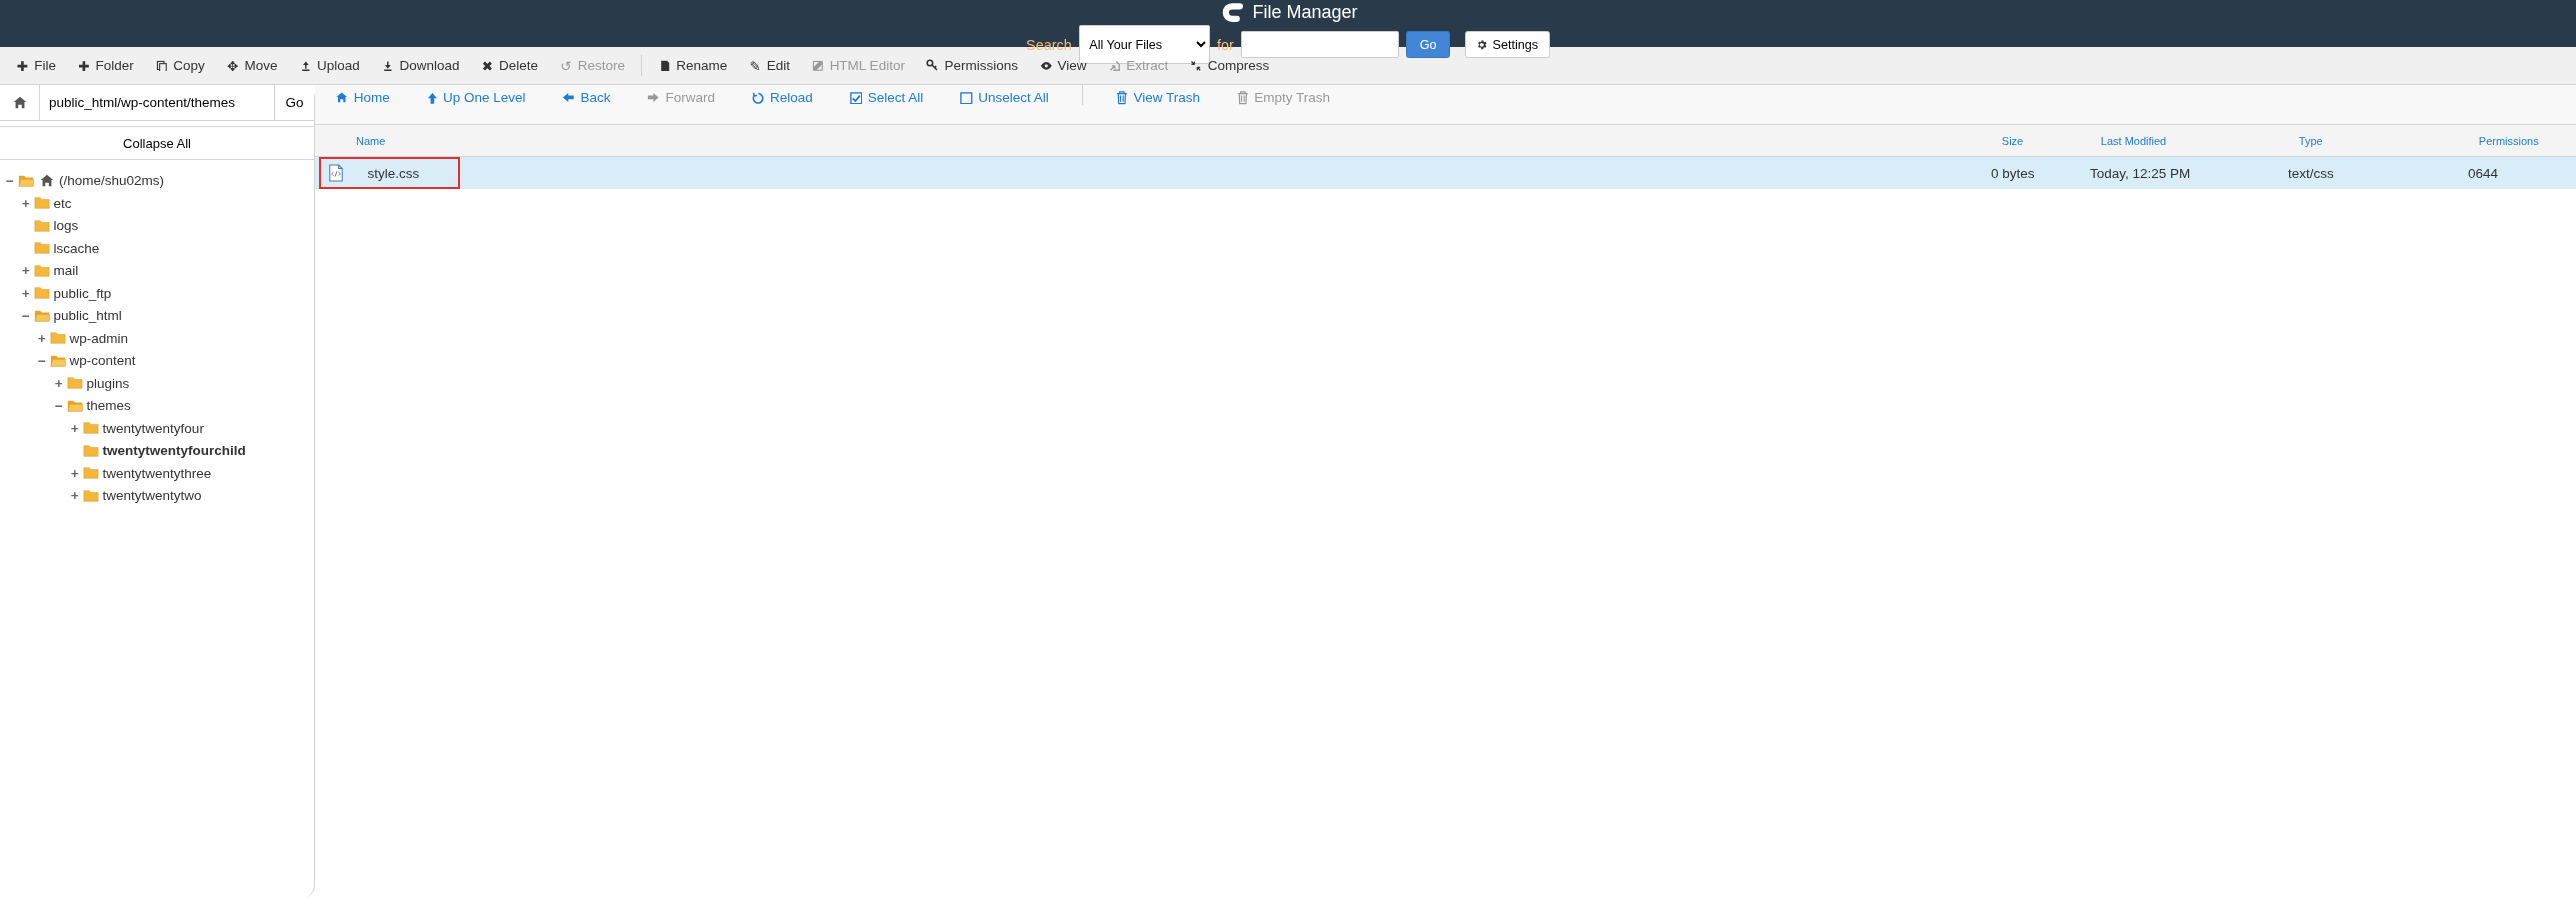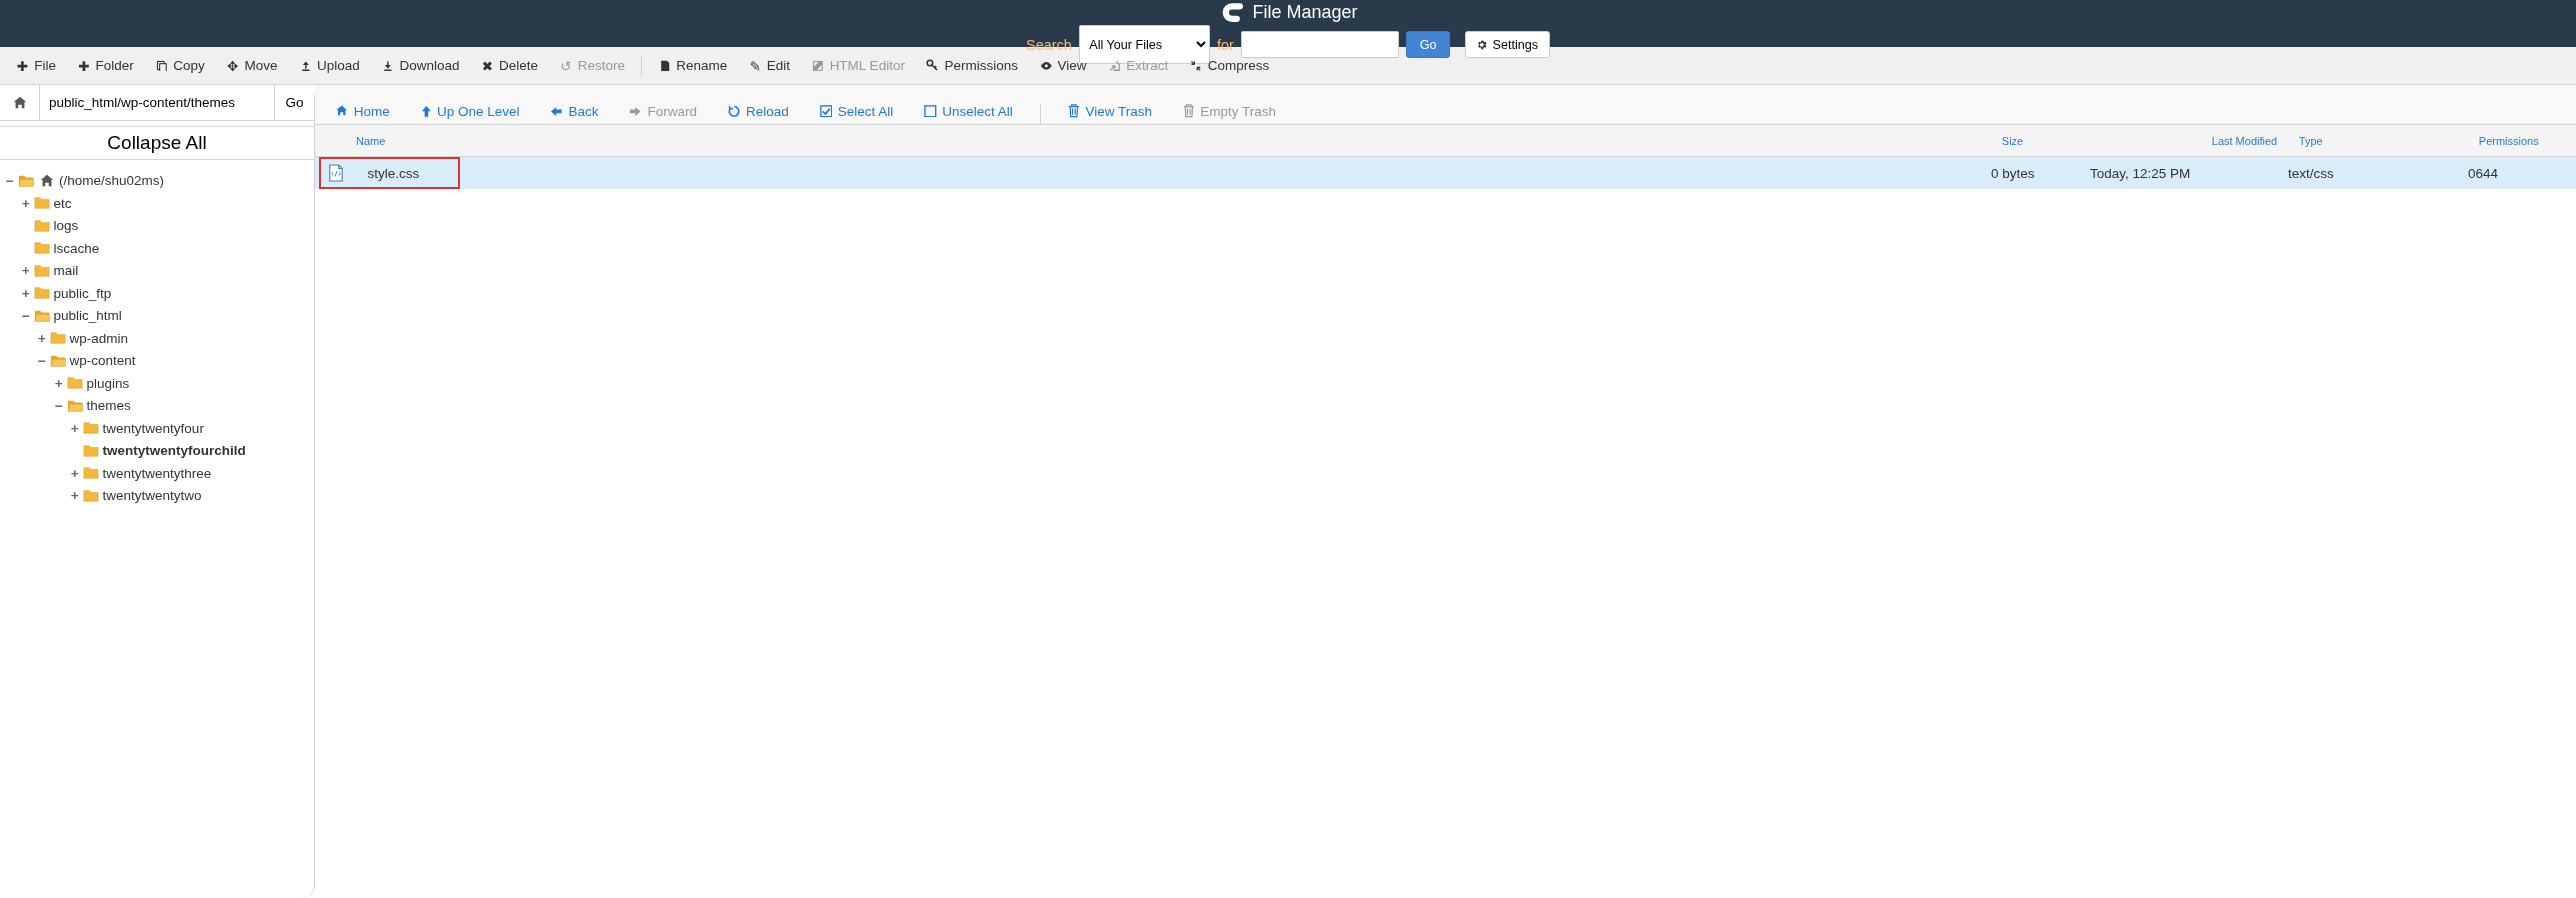--- a/index.html
+++ b/index.html
@@ -26,42 +26,42 @@
 
 
 .main { display: flex; height: calc(100vh - 85px); }
 
 
 .sidebar { width: 315px; border-right: 0.9px solid #d4d4d4; display: flex; flex-direction: column; border-radius: 13px; }
 .path-bar { display: flex; border-bottom: 0.9px solid #d4d4d4; height: 36px; }
 .home-btn { width: 40px; display: flex; align-items: center; justify-content: center; border-right: 0.9px solid #d4d4d4; cursor: pointer; background: #fff; }
 .path-input { flex: 1; border: none; padding: 0 9px; font-size: 13.5px; outline: none; min-width: 0; }
 .path-go { width: 40px; border: none; border-left: 0.9px solid #d4d4d4; background: #fff; cursor: pointer; font-size: 13.5px; }
-.collapse-btn { height: 34px; border: 0.9px solid #d4d4d4; border-left: none; border-right: none; margin-top: 5.4px; background: #fff; cursor: pointer; font-size: 19px; width: 100%; }
+.collapse-btn { height: 34px; border: 0.9px solid #d4d4d4; border-left: none; border-right: none; margin-top: 5.4px; background: #fff; cursor: pointer; font-size: 13px; width: 100%; }
 
 .tree { padding: 9px 3.6px; overflow: auto; flex: 1; }
 .tree-node { display: flex; align-items: center; height: 22.5px; font-size: 13.5px; cursor: pointer; white-space: nowrap; }
 .tree-toggle { width: 12.6px; text-align: center; color: #666; font-size: 12.6px; font-weight: bold; font-family: monospace; }
 .tree-toggle.empty { visibility: hidden; }
 .tree-icon { width: 16px; height: 16px; margin: 0 3.6px 0 1.8px; display: inline-flex; }
 .tree-label { }
 .tree-label.bold { font-weight: 700; }
 
 
 .content { flex: 1; display: flex; flex-direction: column; }
-.nav-bar { background: #f8f8f8; border-bottom: 0.9px solid #d4d4d4; height: 40px; display: flex; align-items: flex-end; padding: 0 10.8px; gap: 13px; }
+.nav-bar { background: #f8f8f8; border-bottom: 0.9px solid #d4d4d4; height: 40px; display: flex; align-items: flex-start; padding: 0 10.8px; gap: 19px; }
 .nav-btn { background: transparent; border: none; padding: 5.4px 9px; font-size: 13.5px; cursor: pointer; display: flex; align-items: center; gap: 5.4px; color: #1e7bd6; border-radius: 2.7px; }
 .nav-btn.disabled { color: #999; }
 .nav-sep { width: 0.9px; height: 20px; background: #d0d0d0; margin: 0 5.4px; }
 
 .table-header { background: #f4f4f4; border-bottom: 0.9px solid #d4d4d4; height: 32px; display: flex; align-items: center; font-size: 11px; color: #1e7bd6; }
 .th { padding: 0 10.8px; cursor: pointer; }
 .th-name { flex: 1; padding-left: 41px; }
 .th-size { width: 99px; }
-.th-mod { width: 198px; text-align: right; }
+.th-mod { width: 198px; }
 .th-type { width: 180px; }
 .th-perm { width: 108px; text-align: left; }
 
 .table-body { flex: 1; overflow: auto; }
 .row { height: 32px; display: flex; align-items: center; font-size: 13.5px; }
 .row.selected { background: #d9edf9; }
 .row.highlighted { position: relative; }
 .row.highlighted::before { content: ''; position: absolute; left: 3.6px; top: 0; width: 141px; height: 100%; border: 2.7px solid #e03030; box-sizing: border-box; pointer-events: none; }
 .cell-name { flex: 1; padding-left: 12.6px; display: flex; align-items: center; gap: 24px; }
 .cell-size { width: 99px; }

